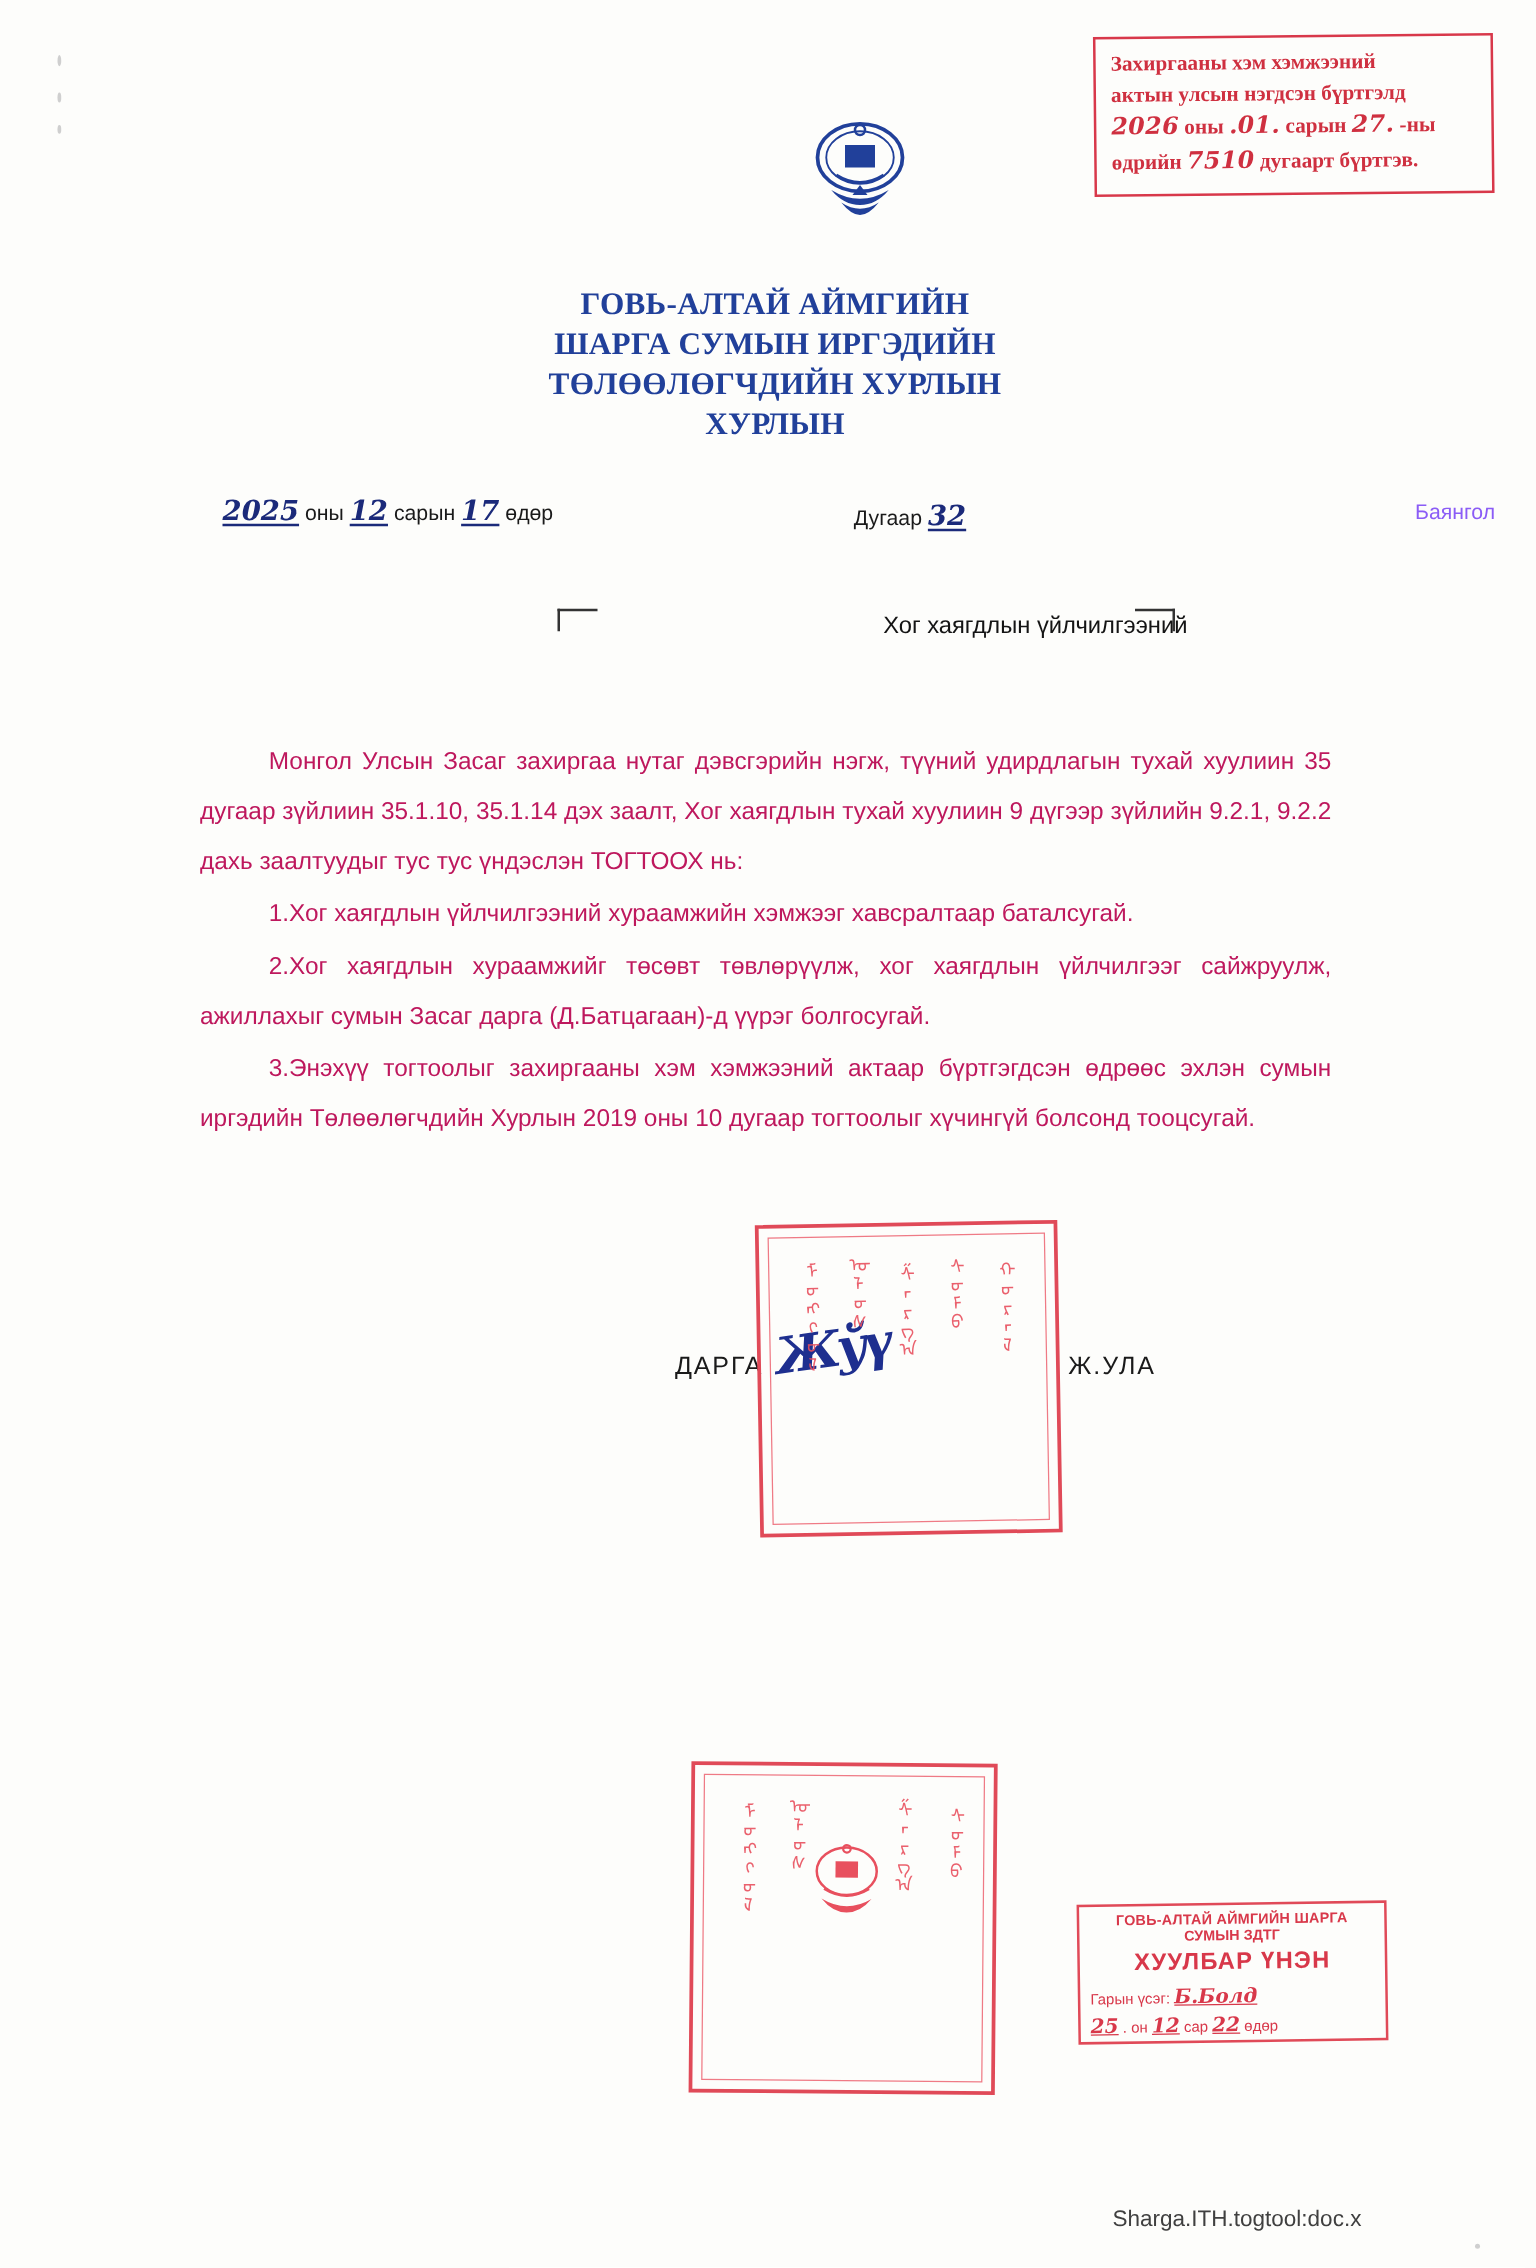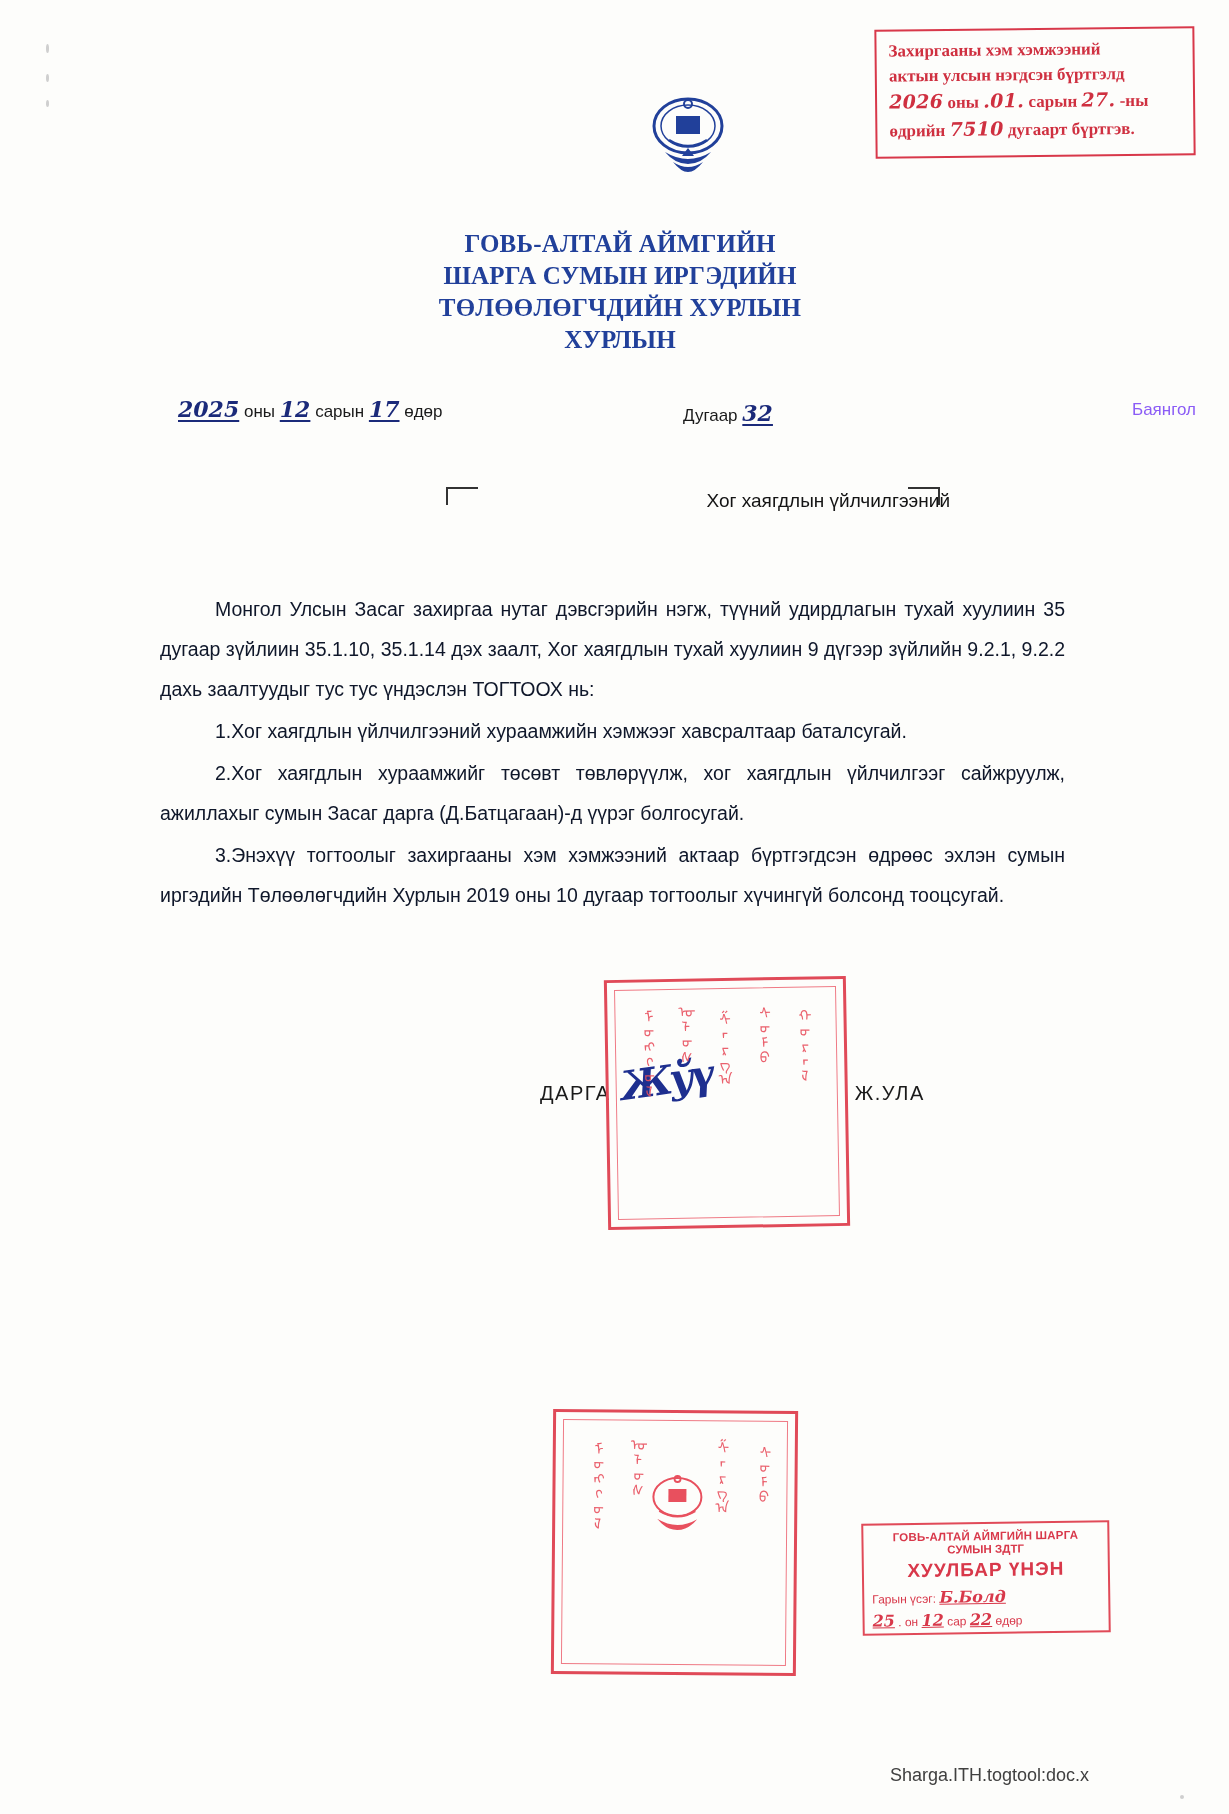--- a/index.html
+++ b/index.html
@@ -113,21 +113,21 @@
 
   
   .body-text {
     position: absolute;
     left: 160px;
     top: 590px;
     width: 905px;
     font-size: 19.5px;
     line-height: 2.05;
     text-align: justify;
-    color: #0f172a;
+    color: #be185d;
   }
   .body-text p { margin: 0 0 2px 0; text-indent: 55px; }
 
   
   .chair-line {
     position: absolute;
     left: 540px;
     top: 1082px;
     font-size: 20px;
     letter-spacing: 1.5px;

